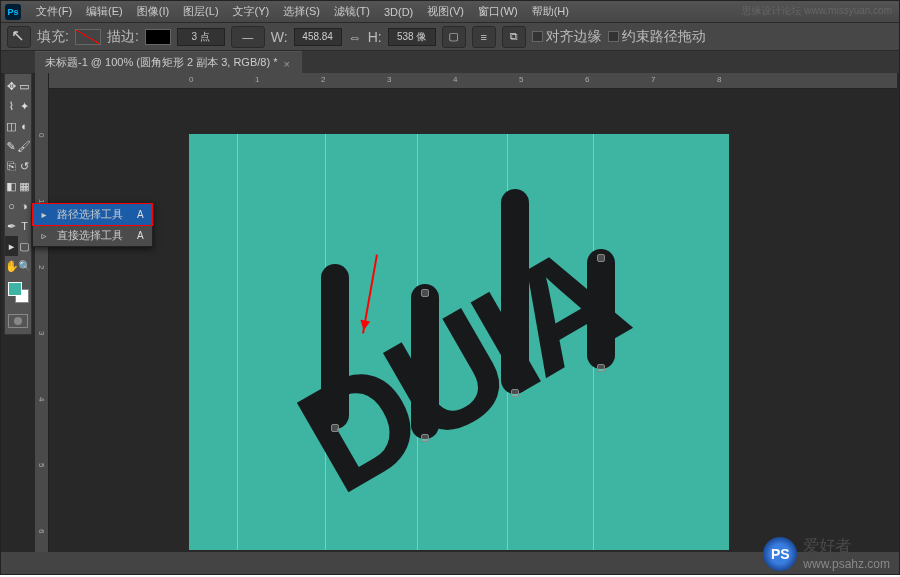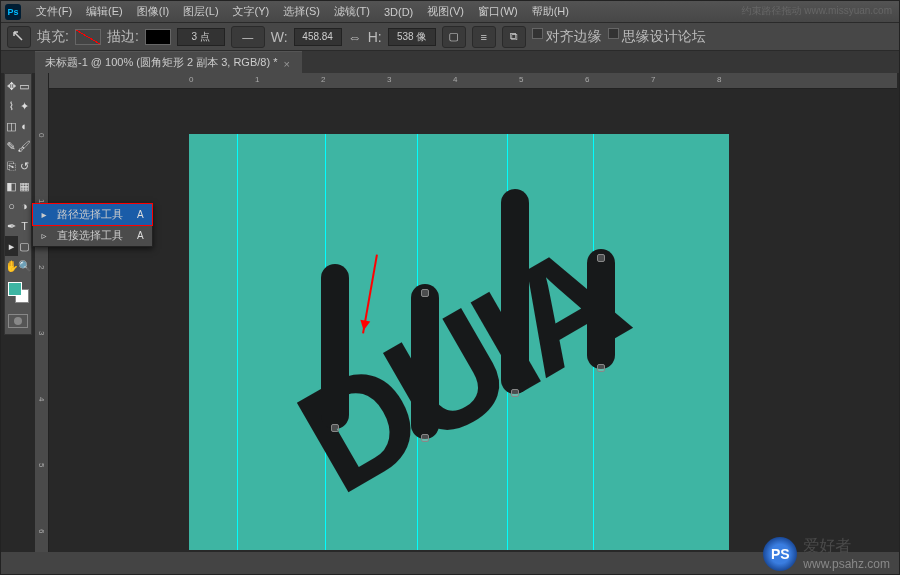--- a/index.html
+++ b/index.html
@@ -8,21 +8,21 @@
 .menubar{height:22px;background:linear-gradient(#535353,#474747);display:flex;align-items:center;padding:0 4px;border-bottom:1px solid #2a2a2a}
 .ps-logo{width:16px;height:16px;background:#001d33;border-radius:3px;display:flex;align-items:center;justify-content:center;margin-right:8px}
 .ps-logo span{color:#0bf;font-weight:bold;font-size:9px}
 .menubar .mi{padding:0 7px;cursor:default}
 .optbar{height:28px;background:#474747;display:flex;align-items:center;padding:0 6px;border-bottom:1px solid #2a2a2a;gap:6px}
 .opt-icon{width:24px;height:22px;background:#3a3a3a;border:1px solid #2a2a2a;border-radius:3px;display:flex;align-items:center;justify-content:center}
 .swatch{width:26px;height:16px;border:1px solid #666}
 .swatch.none{background:linear-gradient(to top right,#444 48%,red 48%,red 52%,#444 52%)}
 .swatch.black{background:#000}
 .num-input{width:48px;height:18px;background:#333;border:1px solid #222;color:#ccc;text-align:center;font-size:10px}
-.chk{display:flex;align-items:flex-start;gap:3px}
+.chk{display:flex;align-items:center;gap:3px}
 .chk-box{width:11px;height:11px;background:#333;border:1px solid #666}
 .lbl{font-size:14px;color:#bbb}
 .tabbar{height:22px;background:#363636;display:flex;align-items:flex-end;padding-left:34px}
 .tab{background:#4a4a4a;padding:3px 12px 3px 10px;font-size:10px;color:#ccc;border-top:1px solid #555;display:flex;align-items:flex-end;gap:6px}
 .tab .x{color:#999;cursor:pointer}
 .workspace{position:absolute;left:0;top:72px;right:0;bottom:22px;background:#282828}
 .toolbox{position:absolute;left:3px;top:0;width:28px;background:#535353;border:1px solid #333;padding:2px 0}
 .toolbox .trow{display:flex;height:20px}
 .toolbox .tool{width:14px;height:20px;display:flex;align-items:center;justify-content:center;color:#ddd;font-size:11px;cursor:pointer}
 .toolbox .tool.active{background:#2a2a2a}
@@ -98,21 +98,21 @@
     <input class="num-input" value="538 像" style="">
     <div class="opt-icon">▢</div>
     <div class="opt-icon">≡</div>
     <div class="opt-icon">⧉</div>
     <div class="chk">
         <div class="chk-box"></div>
         <span class="lbl">对齐边缘</span>
       </div>
     <div class="chk">
         <div class="chk-box"></div>
-        <span class="lbl">思缘设计论坛</span>
+        <span class="lbl">约束路径拖动</span>
       </div>
   </div>
 
   <div class="tabbar">
     <div class="tab">
       <span>未标题-1 @ 100% (圆角矩形 2 副本 3, RGB/8) *</span>
       <span class="x">×</span>
     </div>
   </div>
 
@@ -225,20 +225,20 @@
 
         <div class="arrow" style="left:180px;top:120px"></div>
       </div>
     </div>
 
   </div>
 
 
 </div>
 
-<div class="top-wm">约束路径拖动   www.missyuan.com</div>
+<div class="top-wm">思缘设计论坛   www.missyuan.com</div>
 <div class="watermark">
   <div class="wm-logo">PS</div>
   <div>
     <div class="wm-text">爱好者</div>
     <div class="wm-sub">www.psahz.com</div>
   </div>
 </div>
 
 </body></html>

